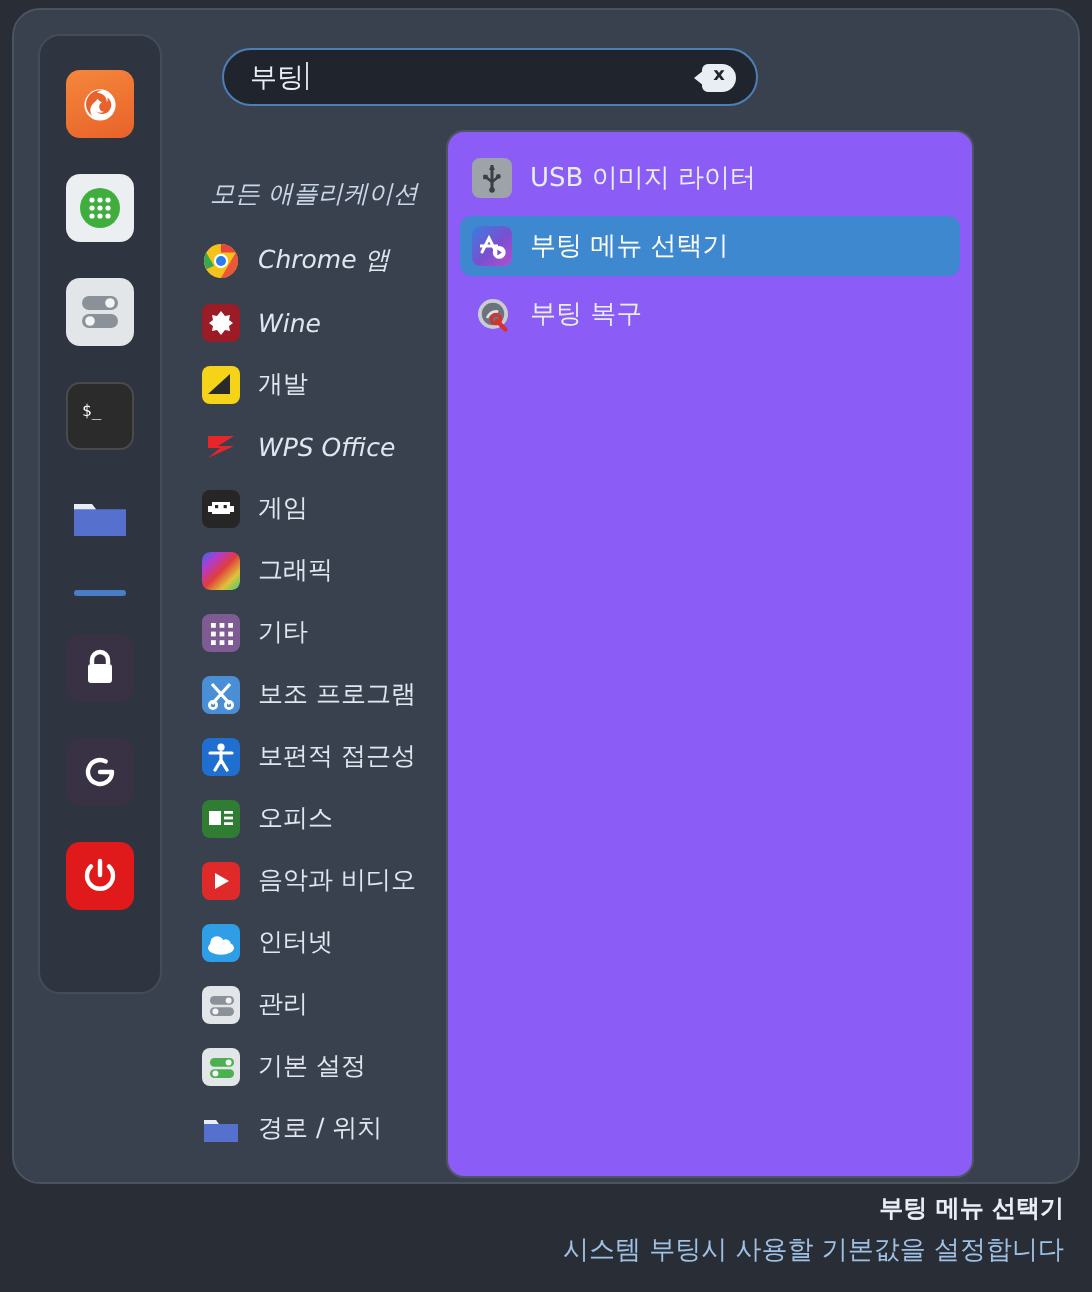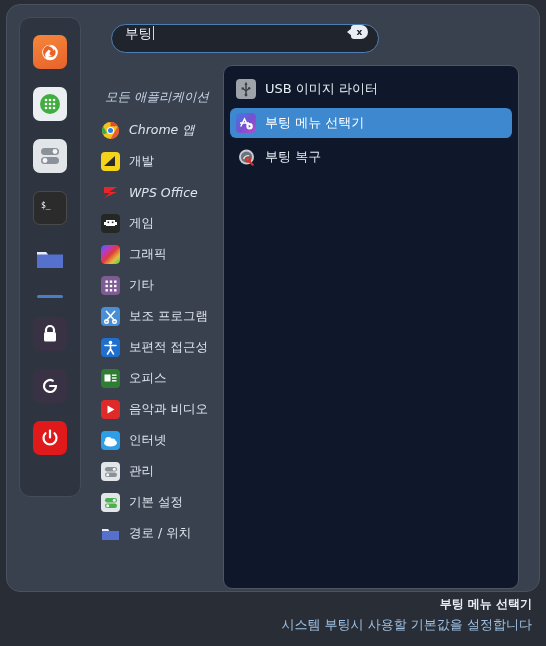--- a/index.html
+++ b/index.html
@@ -93,22 +93,22 @@
   .cat-lbl {
     font-size: 12.5px;
     color: #dfe6ef;
   }
   .cat-lbl.it { font-style: italic; text-align: right; }
 
   
   .results {
     position: absolute;
     left: 216px; top: 60px;
-    width: 296px; height: 524px;
-    background: #0f172a;
+    width: 264px; height: 524px;
+    background: #8b5cf6;
     border: 1px solid #4e5664;
     border-radius: 9px;
     padding: 8px 6px;
   }
   .res-row {
     display: flex;
     align-items: center;
     height: 30px;
     gap: 9px;
     padding-left: 6px;
@@ -132,20 +132,21 @@
     position: absolute;
     left: 104px; top: 19px;
     width: 268px; height: 29px;
   }
   .searchbox {
     width: 100%; height: 100%;
     background: #20242c;
     border: 1px solid #4d7fb5;
     border-radius: 15px;
     display: flex;
+    align-items: center;
     padding: 0 10px 0 13px;
   }
   .search-text {
     flex: 1;
     font-size: 13.5px;
     color: #e8eef5;
     position: relative;
   }
   .caret {
     display:inline-block;
@@ -290,20 +291,28 @@
             <path d="M9.5 1a8.5 8.5 0 017.4 4.3H9.5z" fill="#e8453c"></path>
             <path d="M2.1 5.3L6 11.9 2.3 13.6A8.5 8.5 0 012.1 5.3z" fill="#34a853"></path>
             <path d="M16.9 5.3A8.5 8.5 0 019.5 18l3.8-6.6z" fill="#e8453c" opacity="0.85"></path>
             <circle cx="9.5" cy="9.5" r="3.6" fill="#ffffff"></circle>
             <circle cx="9.5" cy="9.5" r="2.5" fill="#2b7de9"></circle>
           </svg>
         </span>
         <span class="cat-lbl it">Chrome 앱</span>
       </div>
 
+      <div class="cat-row">
+        <span class="cat-ico" style="background:#9b1b27">
+          <svg width="15" height="15" viewBox="0 0 15 15">
+            <path d="M7.5 1.5l2 2.5 2.5-.5-.5 2.5 2 1.5-2 1.5.5 2.5-2.5-.5-2 2.5-2-2.5-2.5.5.5-2.5-2-1.5 2-1.5-.5-2.5 2.5.5z" fill="#ffffff"></path>
+          </svg>
+        </span>
+        <span class="cat-lbl it">Wine</span>
+      </div>
 
       <div class="cat-row">
         <span class="cat-ico" style="background:#f5d318">
           <svg width="17" height="17" viewBox="0 0 17 17">
             <path d="M2 13L13 3v10z" fill="#2a2a2a"></path>
           </svg>
         </span>
         <span class="cat-lbl">개발</span>
       </div>
 

